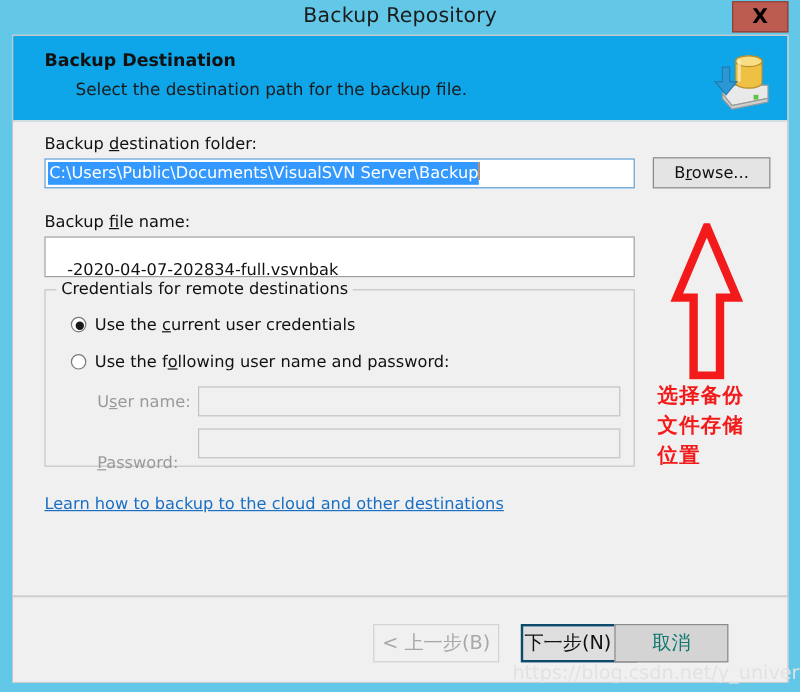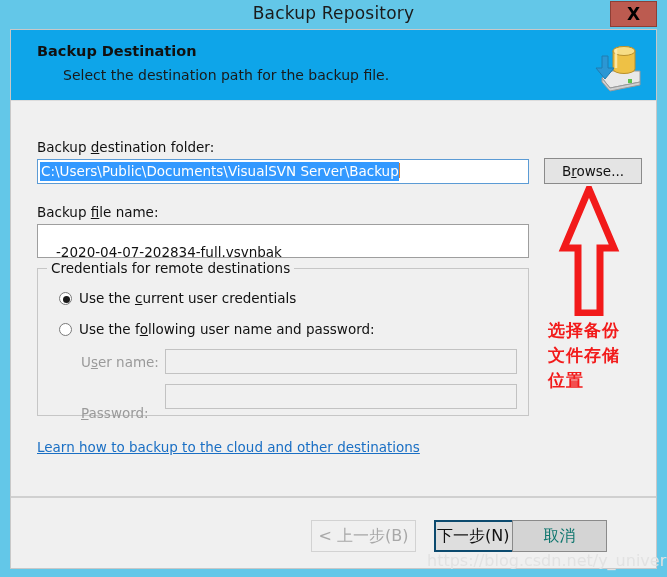--- a/index.html
+++ b/index.html
@@ -82,21 +82,20 @@
     right: 12px; top: 8px;
     width: 56px; height: 56px;
   }
 
   
   #content {
     position: absolute;
     left: 0; top: 72px;
     width: 587px; height: 395px;
     background: #f0f0f0;
-    margin-top: 27px;
   }
 
   .field-label {
     position: absolute;
     font-size: 13.5px;
     color: #111;
     font-family: "DejaVu Sans", sans-serif;
     white-space: nowrap;
   }
   .field-label u { text-decoration: underline; }

